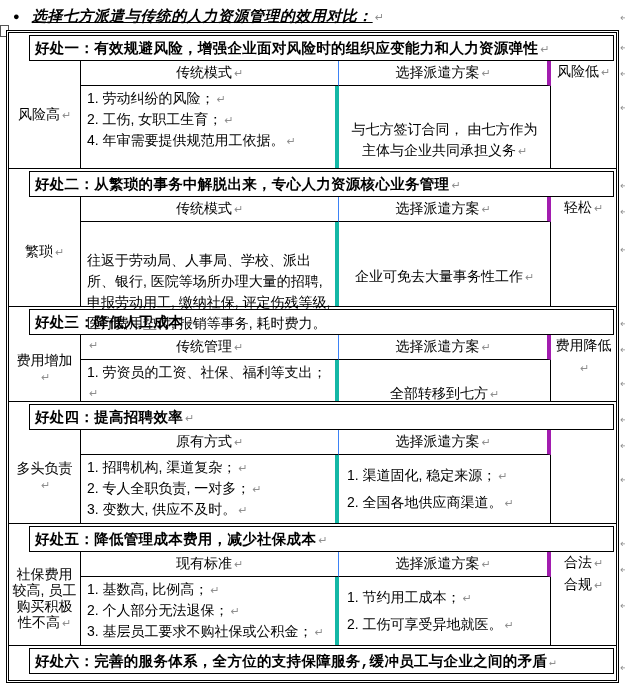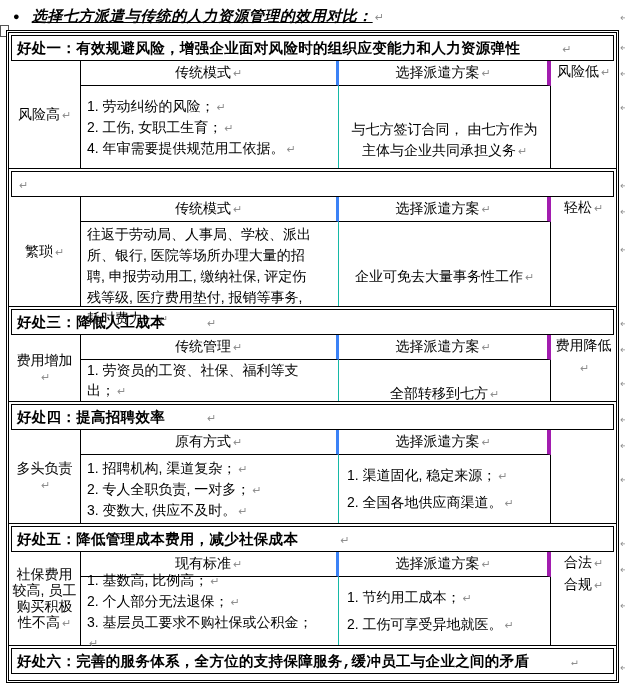--- a/index.html
+++ b/index.html
@@ -13,42 +13,42 @@
 
   
   .handle{position:absolute;left:0;top:25px;width:7px;height:10px;border:1px solid #555;background:#fff;}
 
   
   .tbl{position:absolute;left:6px;top:30px;width:613px;height:653px;box-sizing:border-box;
        border:3px double #000;background:#fff;}
 
   .sec{border-bottom:1px solid #000;}
   .sec:last-child{border-bottom:none;}
-  .sec-h{margin:2px 2px 0 2px;border:1px solid #000;height:24px;box-sizing:content-box;
-         display:flex;align-items:center;padding-left:5px;font-weight:bold;font-size:14.5px;letter-spacing:0.3px;gap:40px;}
+  .sec-h{margin:2px 2px 0 20px;border:1px solid #000;height:24px;box-sizing:content-box;
+         display:flex;align-items:center;padding-left:5px;font-weight:bold;font-size:14.5px;letter-spacing:0.3px;}
   .sec:last-child .sec-h{margin-bottom:2px;font-family:Liberation Mono, monospace;}
 
   .grid{display:grid;grid-template-columns:72px 258px 212px 1fr;}
   .g1{grid-template-rows:25px 82px;}
   .g2{grid-template-rows:25px 84px;}
   .g3{grid-template-rows:25px 41px;}
   .g4{grid-template-rows:25px 68px;}
   .g5{grid-template-rows:25px 68px;}
 
   .cell{box-sizing:border-box;min-width:0;}
   .labL{grid-area:1/1/3/2;border-right:1px solid #000;display:flex;flex-direction:column;
         justify-content:center;text-align:center;line-height:16px;padding:0 3px;}
-  .ch2{grid-area:1/2/2/3;border-right:3px solid #3b82f6;border-bottom:1px solid #000;
+  .ch2{grid-area:1/2/2/3;border-right:1px solid #3b82f6;border-bottom:1px solid #000;
        display:flex;align-items:center;justify-content:center;}
   .ch3{grid-area:1/3/2/4;border-right:4px solid #a21caf;border-bottom:1px solid #000;
        display:flex;align-items:center;justify-content:center;}
   .labR{grid-area:1/4/3/5;display:flex;flex-direction:column;align-items:center;justify-content:flex-start;
         text-align:center;line-height:22px;font-family:Liberation Serif, serif;}
-  .bodyL{grid-area:2/2/3/3;border-right:1px solid #14b8a6;display:flex;flex-direction:column;
-         justify-content:center;padding:2px 20px 2px 6px;}
+  .bodyL{grid-area:2/2/3/3;border-right:4px solid #14b8a6;display:flex;flex-direction:column;
+         justify-content:flex-start;padding:2px 0 2px 6px;}
   .bodyR{grid-area:2/3/3/4;border-right:1px solid #000;display:flex;flex-direction:column;
          justify-content:center;}
   .bodyR.centered{align-items:center;text-align:center;padding:0 10px;line-height:21px;}
   .bodyR.listy{padding-left:8px;gap:6px;}
   .ln{line-height:20px;}
   .para{line-height:21px;margin-top:26px;}
 
   
   .pm{color:#8f8f8f;font-size:11px;font-style:normal;font-weight:normal;margin-left:2px;text-decoration:none;display:inline-block;}
   .rm{position:absolute;left:620px;width:5px;height:12px;}
@@ -93,20 +93,21 @@
           <div class="ln"><span>4. 年审需要提供规范用工依据。<i class="pm">↵</i></span></div>
         </div>
         <div class="cell bodyR centered">
           <div class="para"><span>与七方签订合同， 由七方作为主体与企业共同承担义务<i class="pm">↵</i></span></div>
         </div>
       </div>
     </section>
 
     <section class="sec">
       <div class="sec-h">
+        <span>好处二：从繁琐的事务中解脱出来，专心人力资源核心业务管理</span>
           <span><i class="pm">↵</i></span>
       </div>
       <div class="grid g2">
         <div class="cell labL">
             <span>繁琐<i class="pm">↵</i></span>
           </div>
         <div class="cell ch2">
             <span>传统模式<i class="pm">↵</i></span>
           </div>
         <div class="cell ch3">

